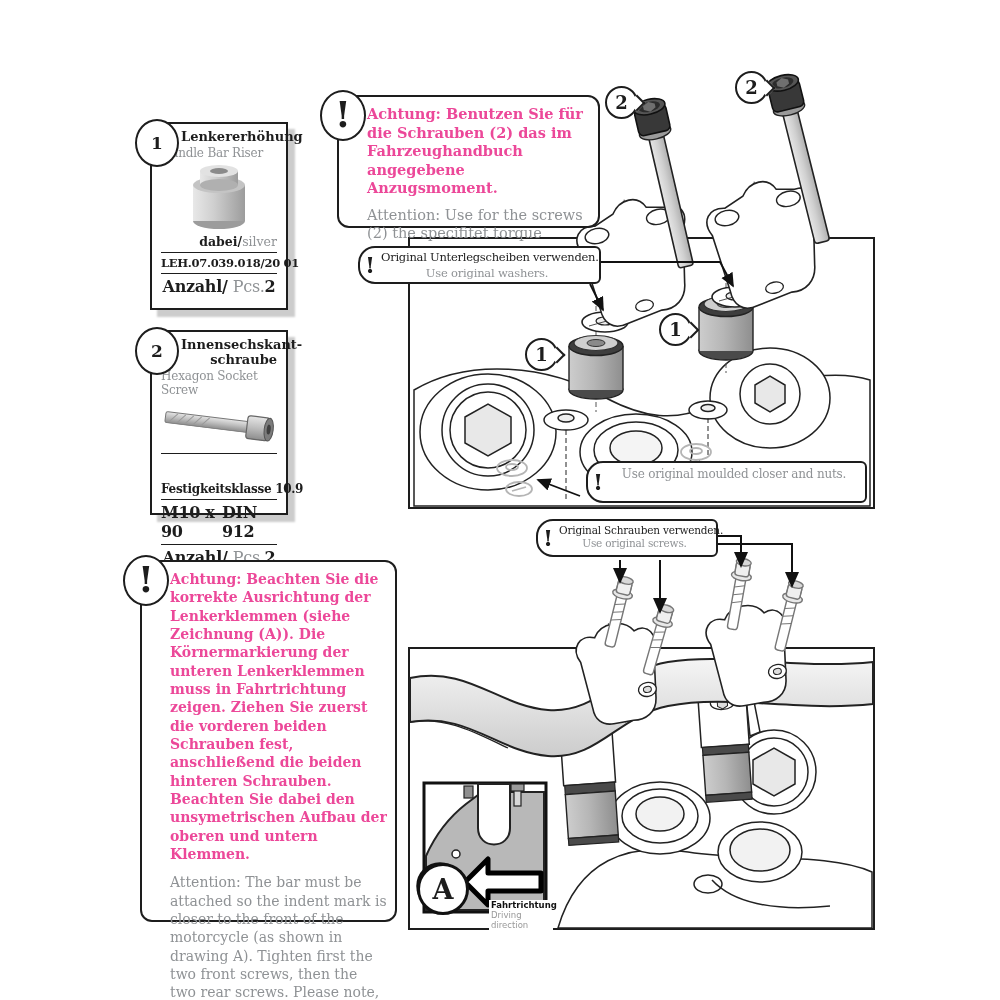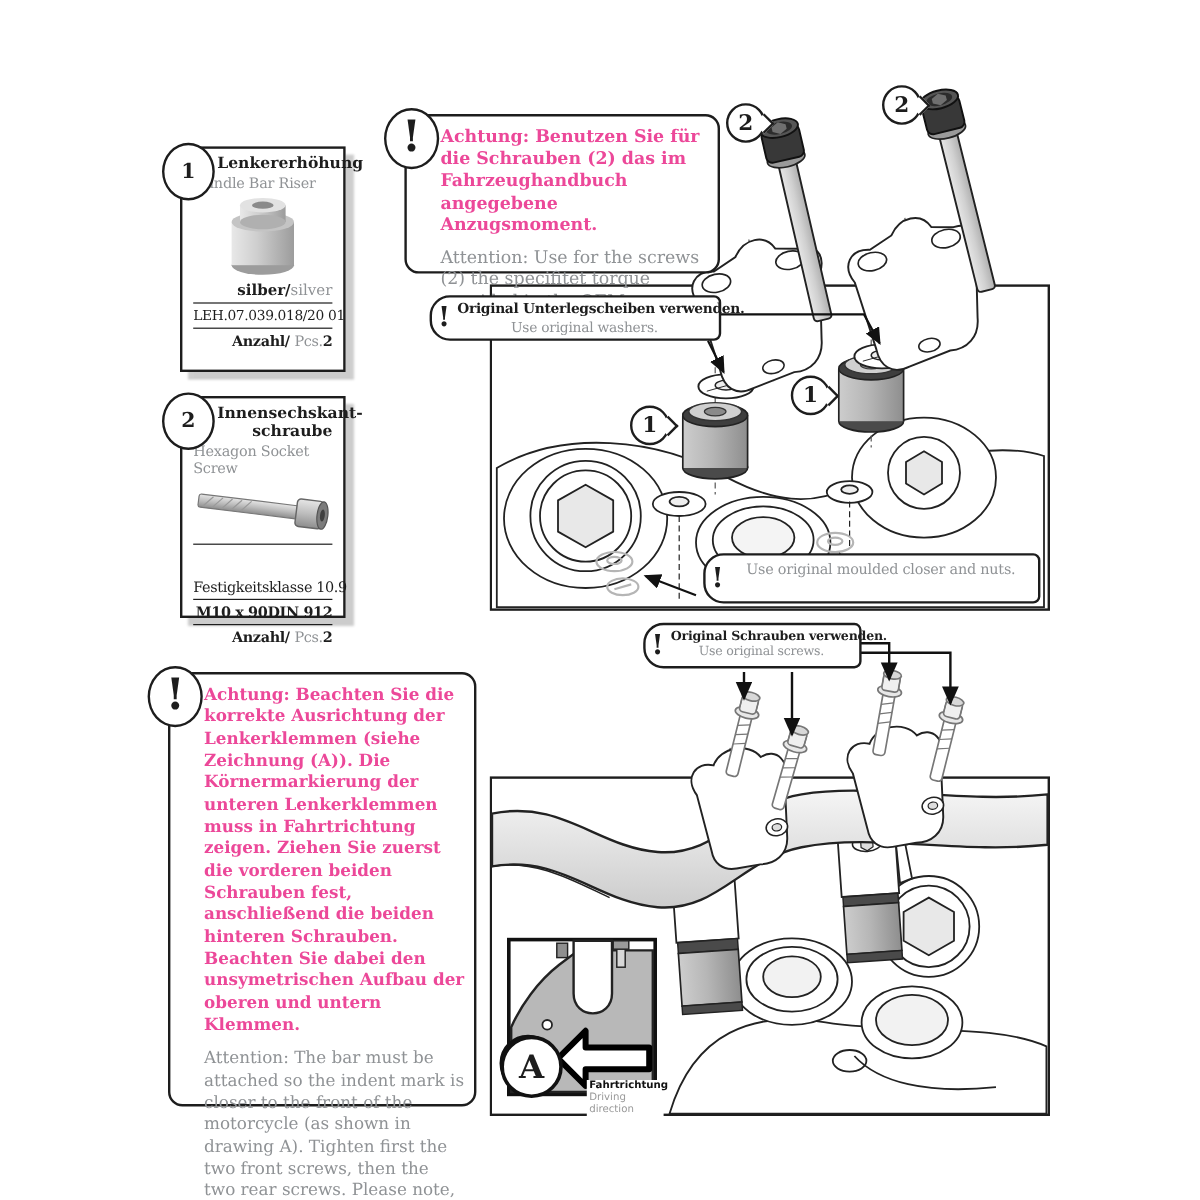--- a/index.html
+++ b/index.html
@@ -10,40 +10,40 @@
   
   .partbox{position:absolute;width:138px;background:#fff;border:2px solid #1d1d1d;
            box-shadow:7px 7px 2px #cccccc;padding:6px 9px 5px 9px;box-sizing:border-box;}
   .pnum{position:absolute;left:-17px;top:-5px;width:40px;height:44px;border-radius:50%;
         background:#fff;border:2px solid #1d1d1d;display:flex;align-items:center;justify-content:center;
         font-size:17px;font-weight:bold;z-index:2;}
   .pname-de{font-weight:bold;font-size:13px;text-align:right;line-height:1.15;padding-left:20px;}
   .pname-en{color:#8f9295;font-size:12px;text-align:left;letter-spacing:-0.2px;line-height:1.2;margin-top:1px;}
   .picon{display:flex;justify-content:center;align-items:center;}
   .prule{border:none;border-top:1.6px solid #1d1d1d;margin:3px 0;}
-  .prow{display:flex;justify-content:flex-end;font-size:12px;font-weight:bold;letter-spacing:-0.3px;}
+  .prow{display:flex;justify-content:center;font-size:16px;font-weight:bold;letter-spacing:-0.3px;}
   .pcolor{text-align:right;font-size:12.5px;font-weight:bold;}
-  .pcode{font-size:11.5px;font-weight:normal;letter-spacing:-0.3px;white-space:nowrap;}
+  .pcode{font-size:11.5px;font-weight:bold;letter-spacing:-0.3px;white-space:nowrap;}
   .gray{color:#8f9295;font-weight:normal;}
 
   
   .wbox{position:absolute;background:#fff;border:2px solid #1d1d1d;border-radius:12px;
         padding:8px 8px 6px 28px;box-sizing:border-box;}
   .wlobe{position:absolute;left:-19px;top:-7px;width:42px;height:47px;border-radius:50%;
          background:#fff;border:2px solid #1d1d1d;text-align:center;
          font-size:36px;font-weight:bold;line-height:44px;z-index:2;}
   .wde{font-weight:bold;color:#ec4899;}
   .wen{color:#8f9295;margin-top:8px;}
 
   
   .cbox{position:absolute;background:#fff;border:2px solid #1d1d1d;border-radius:17px 6px 6px 17px;
         padding:2px 6px 2px 21px;box-sizing:border-box;z-index:3;}
   .clobe{position:absolute;left:5px;top:50%;transform:translateY(-52%);
          font-size:23px;font-weight:bold;color:#1d1d1d;line-height:1;}
-  .cde{font-weight:bold;font-size:11.5px;white-space:nowrap;letter-spacing:-0.25px;line-height:1.35;}
+  .cde{font-weight:normal;font-size:11.5px;white-space:nowrap;letter-spacing:-0.25px;line-height:1.35;}
   .cen{color:#8f9295;font-size:11.5px;white-space:nowrap;letter-spacing:-0.2px;line-height:1.3;text-align:center;}
 
   
   .bubble{position:absolute;width:33px;height:33px;border-radius:50%;border:2.5px solid #1d1d1d;
           background:#fff;display:flex;align-items:center;justify-content:center;
           font-size:18px;font-weight:bold;z-index:4;box-sizing:border-box;}
   .bubble::after{content:'';position:absolute;right:-7px;top:50%;width:10px;height:10px;background:#fff;
           border-top:2.5px solid #1d1d1d;border-right:2.5px solid #1d1d1d;
           transform:translateY(-50%) rotate(45deg);}
 
@@ -252,21 +252,21 @@
         <ellipse cx="38" cy="60" rx="26" ry="8" fill="#9c9c9c"></ellipse>
         <rect x="12" y="24" width="52" height="36" fill="url(#gCyl)"></rect>
         <ellipse cx="38" cy="24" rx="26" ry="8" fill="#c4c4c4"></ellipse>
         <rect x="19" y="10" width="38" height="14" fill="url(#gCyl)"></rect>
         <ellipse cx="38" cy="24" rx="19" ry="6" fill="#b0b0b0"></ellipse>
         <ellipse cx="38" cy="10" rx="19" ry="6" fill="#e2e2e2"></ellipse>
         <ellipse cx="38" cy="10" rx="9" ry="3" fill="#8a8a8a"></ellipse>
       </svg>
     </div>
     <div class="pcolor">
-      <span>silber/</span><span class="gray">silver</span>
+      <span>dabei/</span><span class="gray">silver</span>
     </div>
     <hr class="prule">
     <div class="pcode">LEH.07.039.018/20 01</div>
     <hr class="prule">
     <div class="prow">
       <span><span>Anzahl/</span> <span class="gray">Pcs.</span></span>
       <span>2</span>
     </div>
   </div>
 

